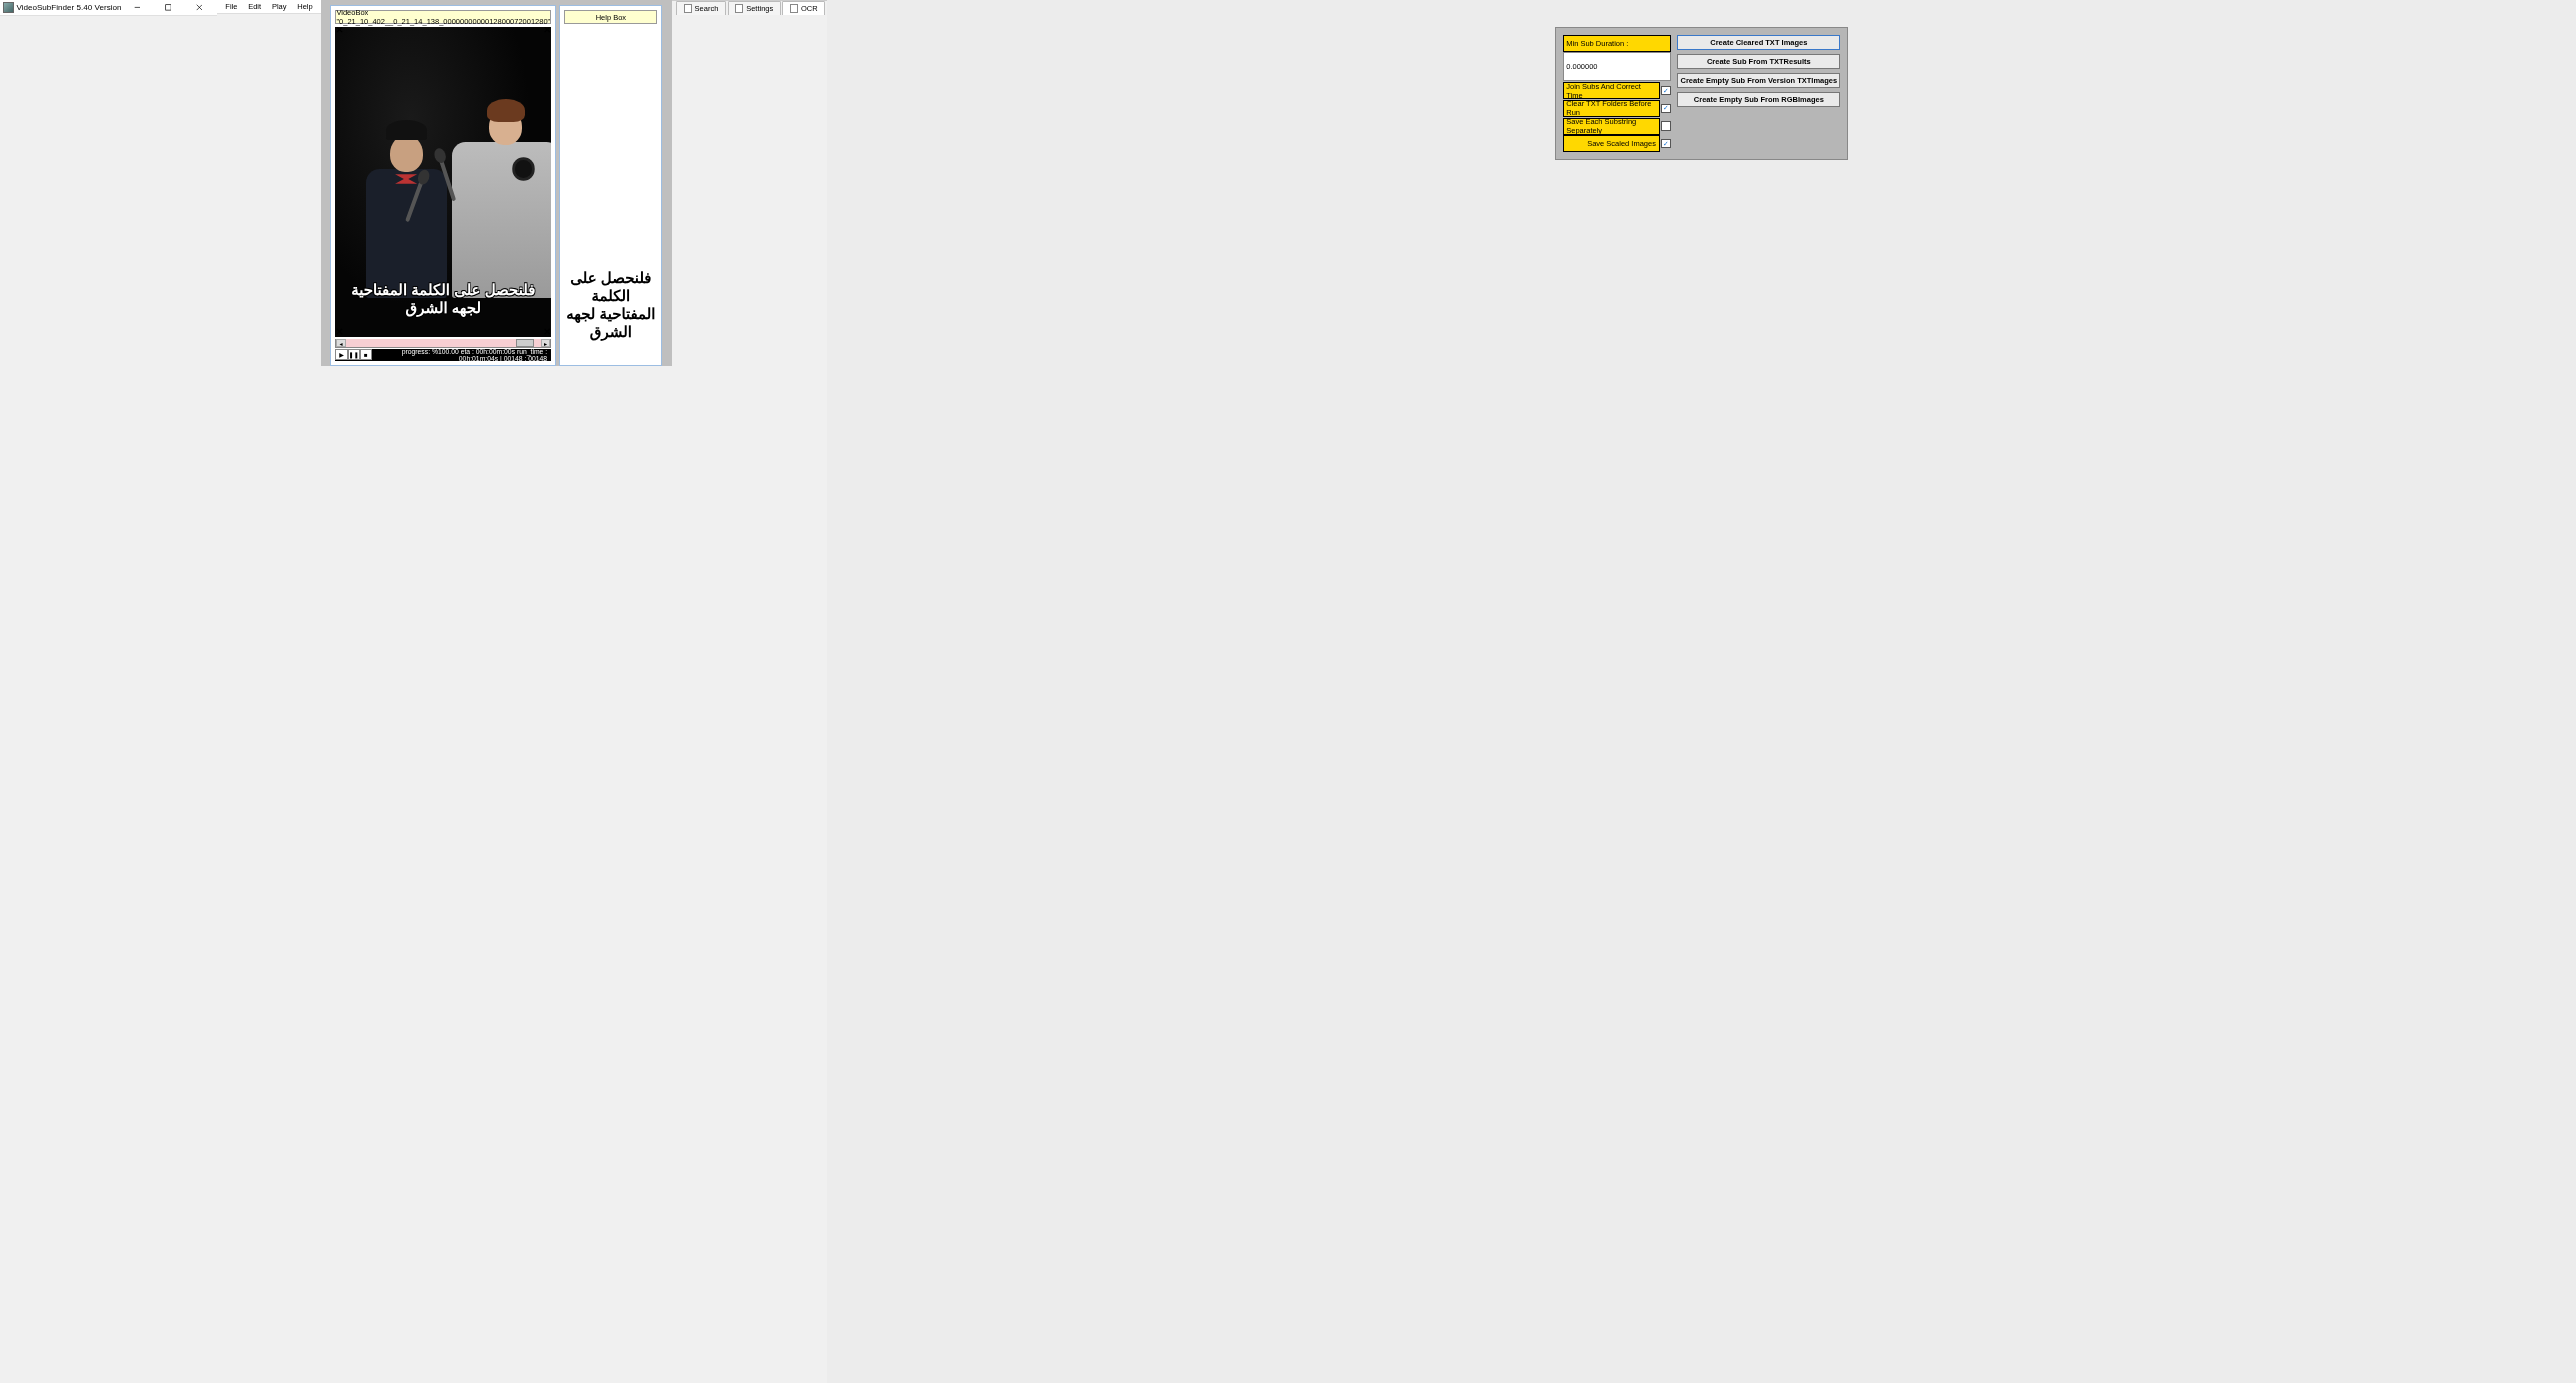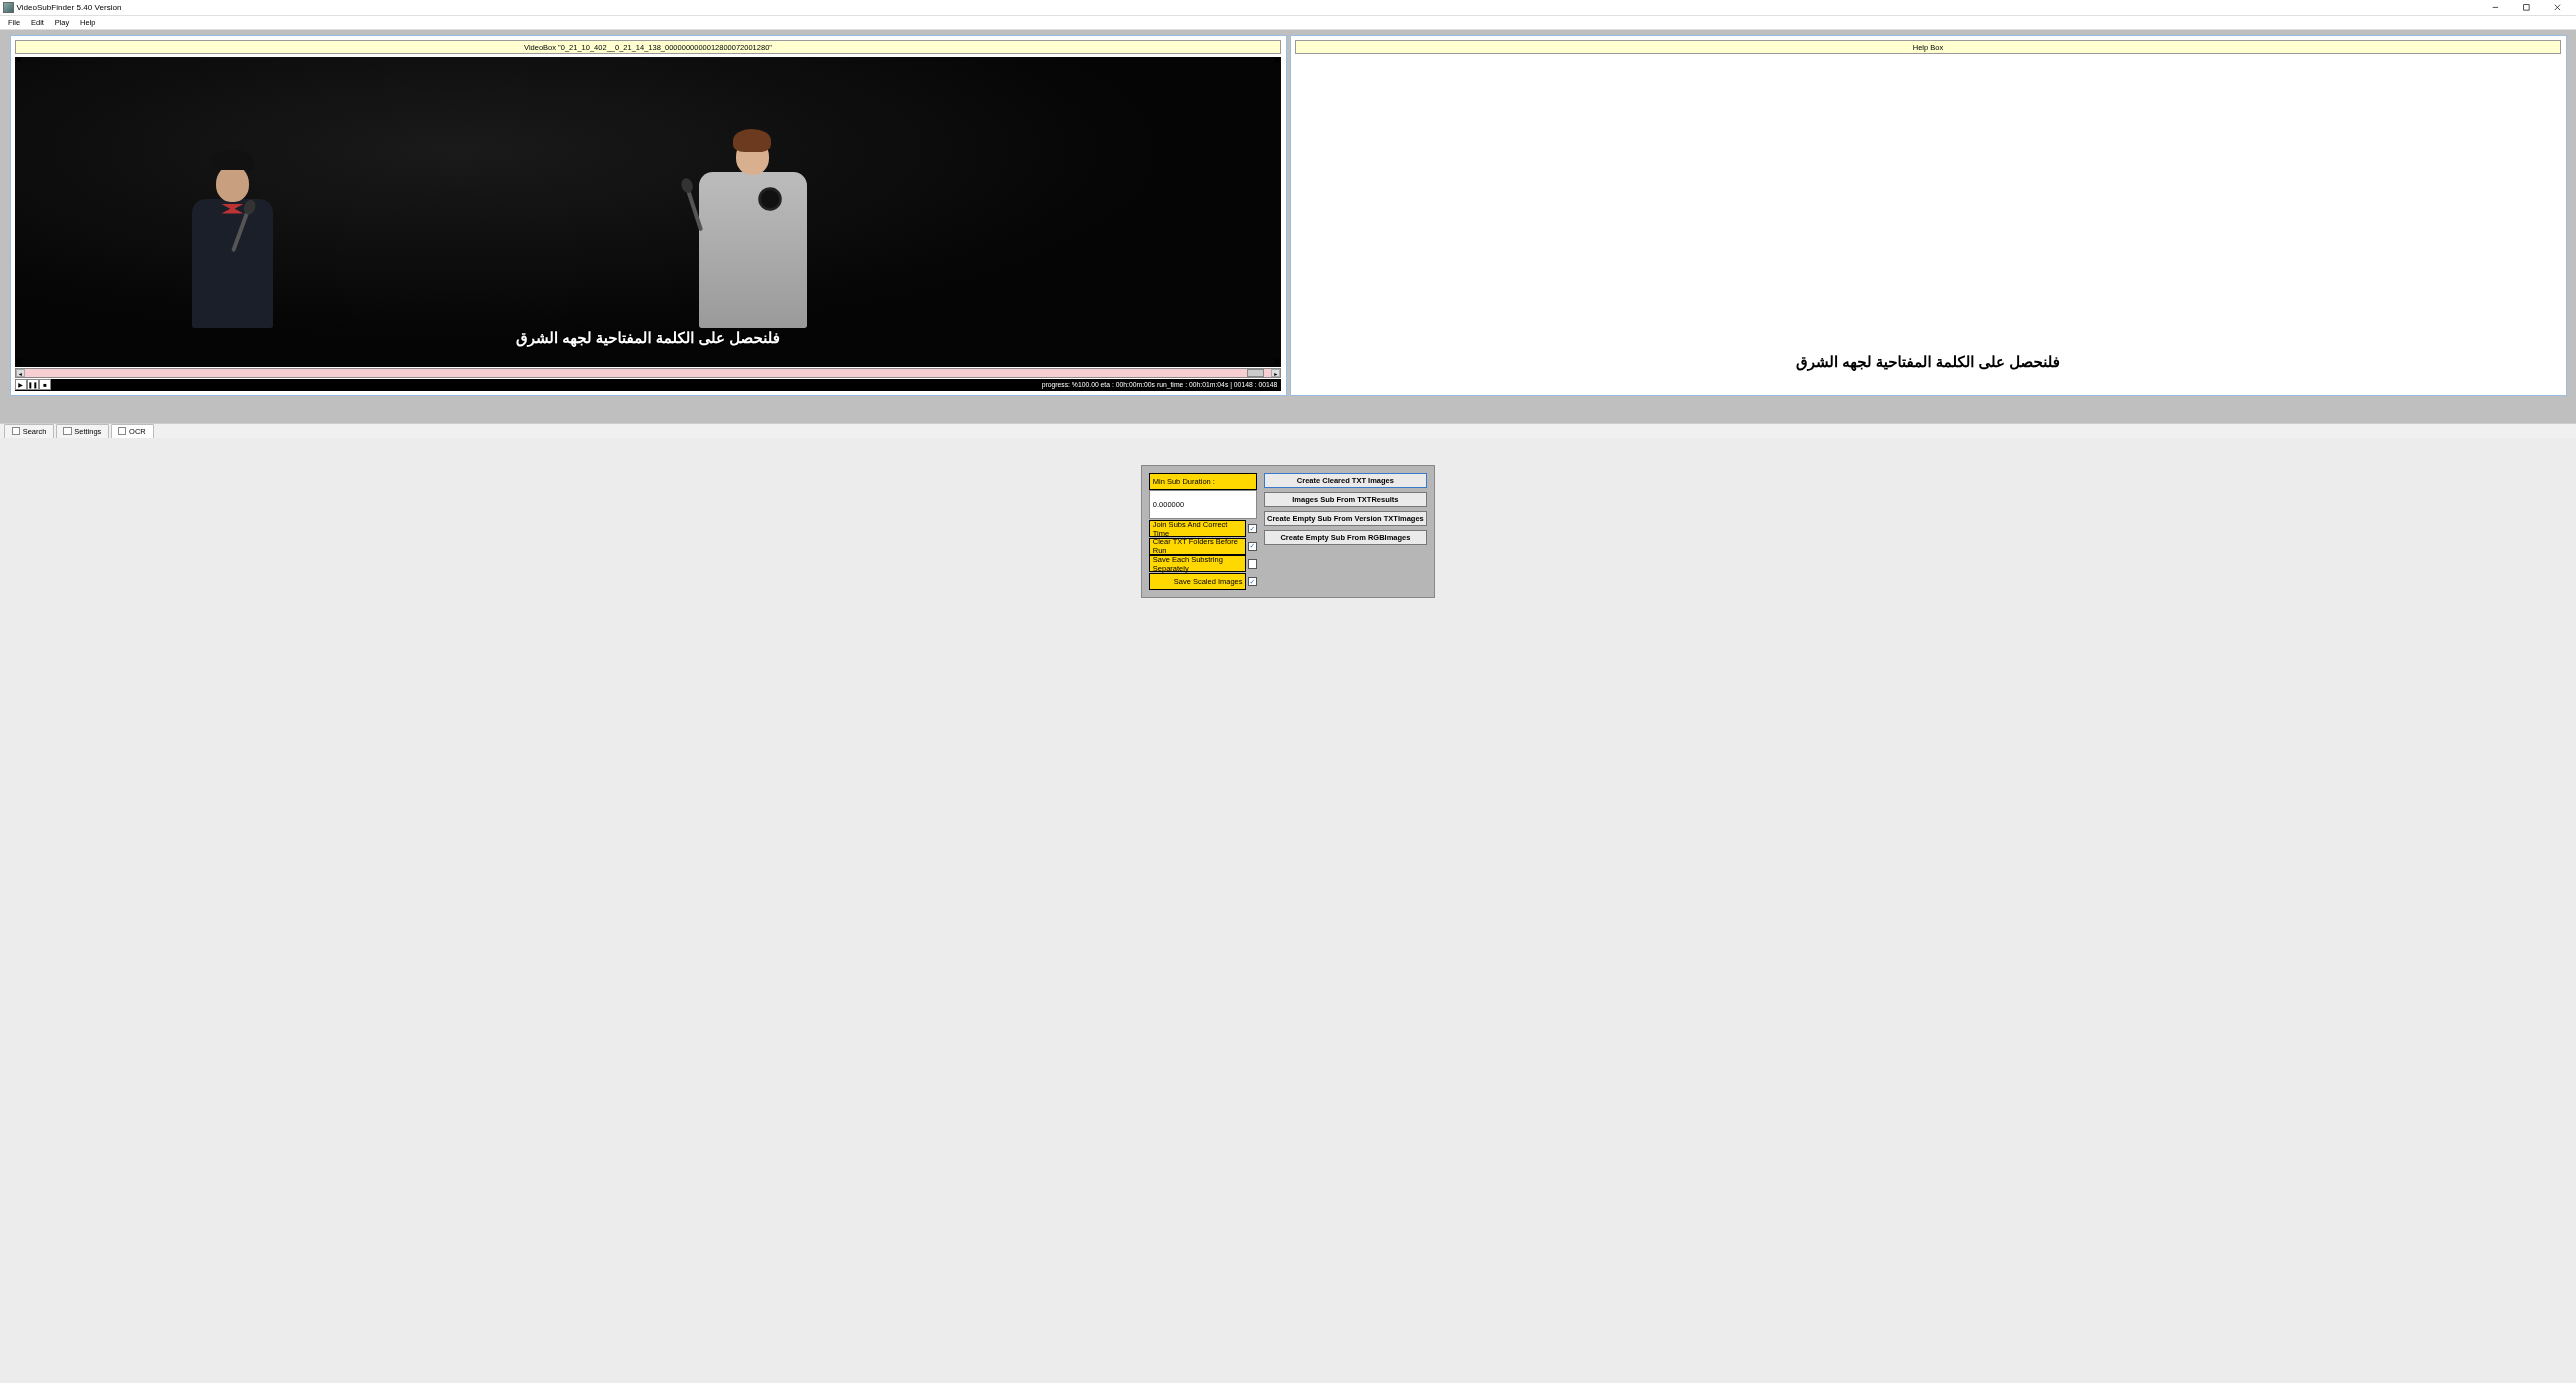--- a/index.html
+++ b/index.html
@@ -1,18 +1,18 @@
 <!DOCTYPE html>
 <html style="font-size:11px"><head>
 <meta charset="utf-8">
 <style>
 * { box-sizing: border-box; margin: 0; padding: 0; }
 body { font-family: "Segoe UI", Tahoma, sans-serif; font-size: 7.5px; background: #f0f0f0; overflow: hidden; }
 
-.window { width: 100vw; height: 100vh; display: flex; flex-direction: column; background: #f0f0f0; }
+.window { width: 100vw; height: 100vh; display: flex; flex-direction: row; background: #f0f0f0; }
 
 .titlebar { height: 16.3px; background: #fff; display: flex; align-items: center; padding: 0 2.7px; border-bottom: 0.7px solid #e0e0e0; }
 .titlebar-icon { width: 11px; height: 11px; margin-right: 2.7px; background: linear-gradient(135deg,#8aa,#466); border: 0.7px solid #666; }
 .titlebar-title { flex: 1; font-size: 8.1px; }
 .win-controls { display: flex; gap: 0; }
 .win-btn { width: 31px; height: 16.3px; display: flex; align-items: center; justify-content: center; background: transparent; border: none; cursor: pointer; font-size: 9.5px; }
 
 .menubar { height: 13.6px; background: #fff; display: flex; align-items: center; padding: 0 2.7px; border-bottom: 0.7px solid #ddd; }
 .menu-item { padding: 1.4px 5.4px; cursor: pointer; }
 
@@ -210,21 +210,21 @@
           <div class="yellow-label right">Save Each Substring Separately</div>
           <div class="chk"></div>
         </div>
         <div class="yellow-row">
           <div class="yellow-label right">Save Scaled Images</div>
           <div class="chk">✓</div>
         </div>
       </div>
       <div class="ocr-right">
         <button class="ocr-btn primary">Create Cleared TXT Images</button>
-        <button class="ocr-btn">Images Sub From TXTResults</button>
+        <button class="ocr-btn">Create Sub From TXTResults</button>
         <button class="ocr-btn">Create Empty Sub From Version TXTImages</button>
         <button class="ocr-btn">Create Empty Sub From RGBImages</button>
       </div>
     </div>
   </div>
 
 </div>
 
 
 </body></html>

